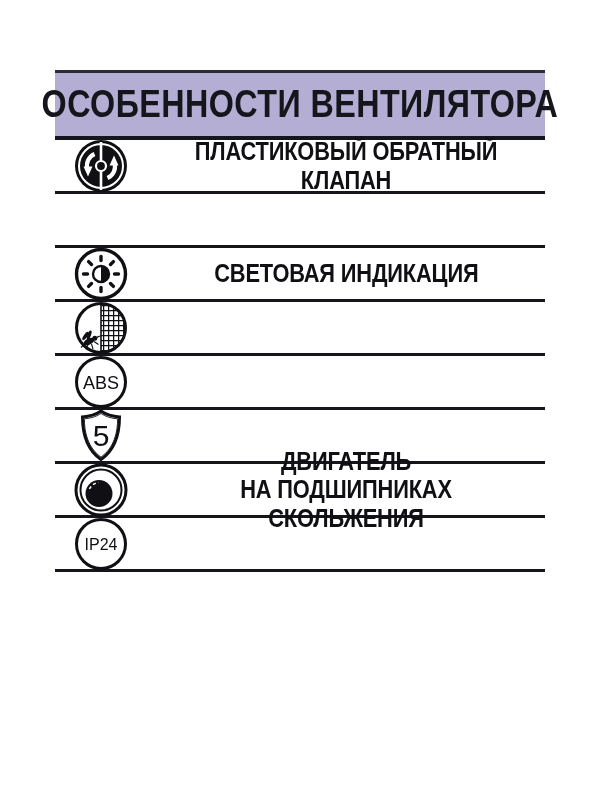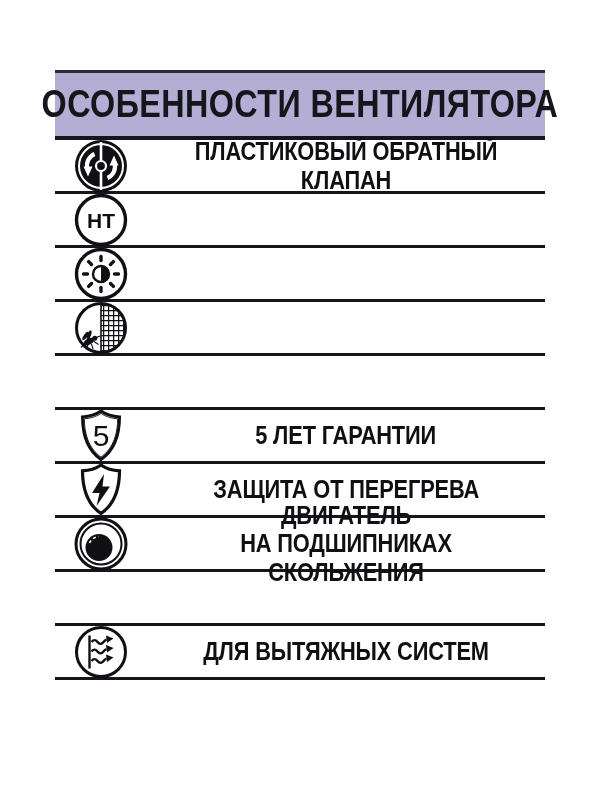--- a/index.html
+++ b/index.html
@@ -60,45 +60,42 @@
         <path d="M36.5 27.5 L45.5 27.5 L41 17.5 Z" fill="#fff"></path>
         <circle cx="28" cy="28" r="5" fill="#101014" stroke="#fff" stroke-width="2.2"></circle>
       </svg>
     </div>
     <div class="label-cell">
       <div class="feature-label">ПЛАСТИКОВЫЙ ОБРАТНЫЙ КЛАПАН</div>
     </div>
   </div>
 
   <div class="row">
-    <div class="icon-cell">
-      <svg class="icon" width="56" height="56" viewBox="0 0 56 56">
-        <circle cx="28" cy="28" r="24.5" fill="none" stroke="#101014" stroke-width="3.4"></circle>
-        <text x="28" y="36" text-anchor="middle" font-size="21" font-weight="bold">HT</text>
-      </svg>
-    </div>
   </div>
 
   <div class="row">
     <div class="icon-cell">
       <svg class="icon" width="56" height="56" viewBox="0 0 56 56">
         <circle cx="28" cy="28" r="24.5" fill="none" stroke="#101014" stroke-width="3.4"></circle>
         <circle cx="28" cy="28" r="8" fill="#fff" stroke="#101014" stroke-width="2.4"></circle>
         <path d="M28 20 A 8 8 0 0 1 28 36 Z" fill="#101014"></path>
         <g stroke="#101014" stroke-width="3.4" stroke-linecap="round">
           <line x1="41.5" y1="28" x2="45.5" y2="28"></line>
           <line x1="10.5" y1="28" x2="14.5" y2="28"></line>
           <line x1="28" y1="10.5" x2="28" y2="14.5"></line>
           <line x1="28" y1="41.5" x2="28" y2="45.5"></line>
           <line x1="37.5" y1="18.5" x2="40.4" y2="15.6"></line>
           <line x1="18.5" y1="18.5" x2="15.6" y2="15.6"></line>
           <line x1="37.5" y1="37.5" x2="40.4" y2="40.4"></line>
           <line x1="18.5" y1="37.5" x2="15.6" y2="40.4"></line>
         </g>
       </svg>
+    </div>
+    <div class="label-cell">
+      <div class="feature-label">СВЕТОВАЯ ИНДИКАЦИЯ</div>
     </div>
   </div>
 
   <div class="row">
     <div class="icon-cell">
       <svg class="icon" width="56" height="56" viewBox="0 0 56 56">
         <defs>
           <pattern id="mesh" width="5" height="5" patternUnits="userSpaceOnUse">
             <path d="M0.6 0 V5 M0 0.6 H5" stroke="#101014" stroke-width="1.3" fill="none"></path>
           </pattern>
@@ -117,80 +114,57 @@
               <path d="M1 6.5 l-2 5"></path>
               <path d="M4.5 6 l1.5 5"></path>
               <path d="M7 3.5 l4.5 3"></path>
           </g>
         </g>
       </svg>
     </div>
   </div>
 
   <div class="row">
+    <div class="icon-cell">
+      <svg class="icon" width="56" height="56" viewBox="0 0 56 56">
+        <circle cx="28" cy="28" r="24.5" fill="none" stroke="#101014" stroke-width="3"></circle>
+        <text x="28" y="34.5" text-anchor="middle" font-size="18" font-weight="400">ABS</text>
+      </svg>
+    </div>
   </div>
 
   <div class="row">
     <div class="icon-cell">
       <svg class="icon" width="56" height="58" viewBox="0 0 56 58">
         <path d="M28 4 C33 7.5 40 9.6 46.5 9.9 C46.5 24 43 42 28 52.5 C13 42 9.5 24 9.5 9.9 C16 9.6 23 7.5 28 4 Z" fill="none" stroke="#101014" stroke-width="3"></path>
         <path d="M28 4 C33 7.5 40 9.6 46.5 9.9 C46.5 24 43 42 28 52.5 C13 42 9.5 24 9.5 9.9 C16 9.6 23 7.5 28 4 Z" fill="none" stroke="#101014" stroke-width="1" transform="translate(28 29) scale(0.9) translate(-28 -29)"></path>
         <text x="28" y="39" text-anchor="middle" font-size="30" font-weight="400">5</text>
       </svg>
     </div>
-    <div class="label-cell">
-      <div class="feature-label">5 ЛЕТ ГАРАНТИИ</div>
-    </div>
   </div>
 
-  <div class="row">
-    <div class="icon-cell">
-      <svg class="icon" width="56" height="58" viewBox="0 0 56 58">
-        <path d="M28 4 C33 7.5 40 9.6 46.5 9.9 C46.5 24 43 42 28 52.5 C13 42 9.5 24 9.5 9.9 C16 9.6 23 7.5 28 4 Z" fill="none" stroke="#101014" stroke-width="3.2"></path>
-        <path d="M31 13 L19 32 L26.5 32 L23.5 45 L37 25.5 L29.5 25.5 Z" fill="#101014"></path>
-      </svg>
-    </div>
-    <div class="label-cell">
-      <div class="feature-label">ЗАЩИТА ОТ ПЕРЕГРЕВА</div>
-    </div>
-  </div>
 
   <div class="row">
     <div class="icon-cell">
       <svg class="icon" width="56" height="56" viewBox="0 0 56 56">
         <circle cx="28" cy="28" r="25" fill="none" stroke="#101014" stroke-width="3"></circle>
         <circle cx="28" cy="28" r="20.5" fill="none" stroke="#101014" stroke-width="2"></circle>
         <circle cx="26" cy="31.5" r="13.5" fill="#101014"></circle>
         <path d="M16.5 27 A 11.5 11.5 0 0 1 25.5 20.5" stroke="#fff" stroke-width="1.6" fill="none" stroke-dasharray="3 2.6"></path>
       </svg>
     </div>
     <div class="label-cell">
       <div class="feature-label">ДВИГАТЕЛЬ
 НА ПОДШИПНИКАХ СКОЛЬЖЕНИЯ</div>
     </div>
   </div>
 
   <div class="row">
-  </div>
-
-  <div class="row">
     <div class="icon-cell">
       <svg class="icon" width="56" height="56" viewBox="0 0 56 56">
         <circle cx="28" cy="28" r="24.5" fill="none" stroke="#101014" stroke-width="3"></circle>
-        <line x1="16.5" y1="11.5" x2="16.5" y2="44.5" stroke="#101014" stroke-width="2.4"></line>
-        <g stroke="#101014" stroke-width="2.4" fill="none">
-          <path d="M18.5 18 q3 -3.8 6 0 q3 3.8 6 0 q1.5 -1.9 3 -2.4"></path>
-          <path d="M18.5 27.5 q3 -3.8 6 0 q3 3.8 6 0 q1.5 -1.9 3 -2.4"></path>
-          <path d="M18.5 37 q3 -3.8 6 0 q3 3.8 6 0 q1.5 -1.9 3 -2.4"></path>
-        </g>
-        <g fill="#101014">
-          <path d="M33 11.5 L40.5 14.6 L34 19 Z"></path>
-          <path d="M33 21 L40.5 24.1 L34 28.5 Z"></path>
-          <path d="M33 30.5 L40.5 33.6 L34 38 Z"></path>
-        </g>
+        <text x="28" y="33.5" text-anchor="middle" font-size="16" font-weight="400">IP24</text>
       </svg>
     </div>
-    <div class="label-cell">
-      <div class="feature-label">ДЛЯ ВЫТЯЖНЫХ СИСТЕМ</div>
-    </div>
   </div>
+
 
 </div>
 
 </body></html>

